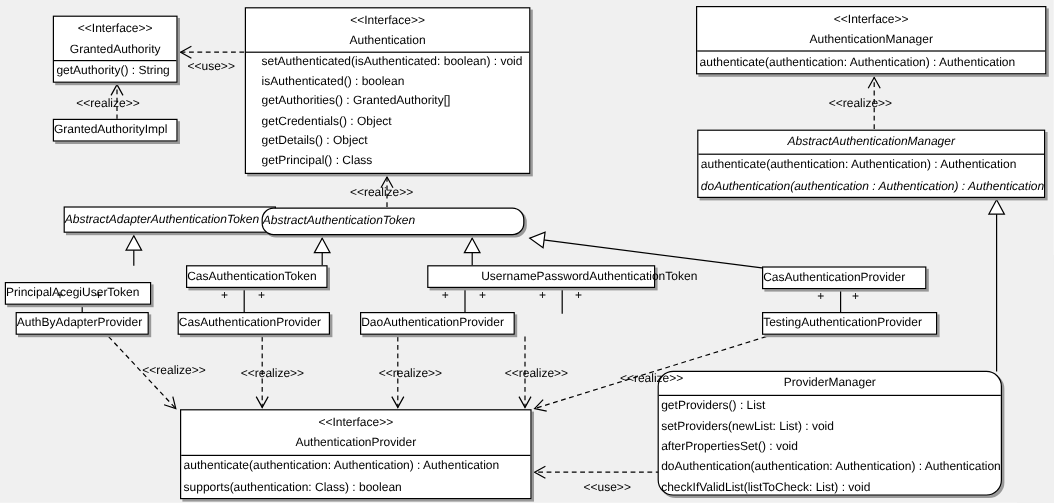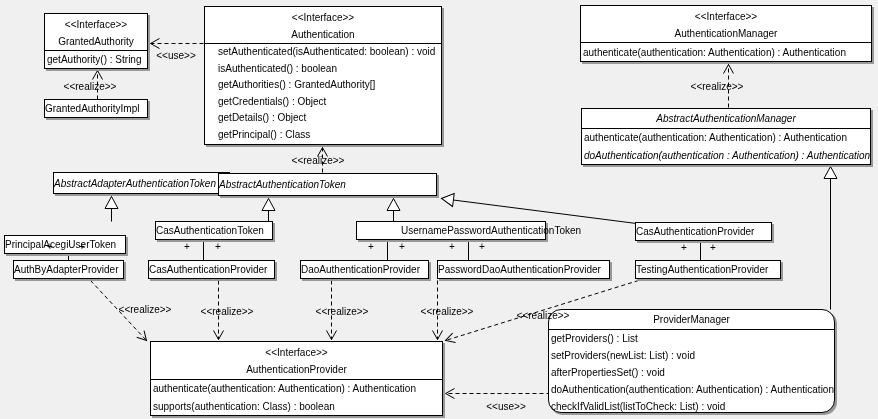--- a/index.html
+++ b/index.html
@@ -126,21 +126,21 @@
     <div class="methods">
       <div class="m">authenticate(authentication: Authentication) : Authentication</div>
       <div class="m it">doAuthentication(authentication : Authentication) : Authentication</div>
     </div>
   </div>
 
   <div class="uml-box single" style="left:17px;top:172px;width:177px;height:22px;margin-left:36px;">
     <div class="cname it">AbstractAdapterAuthenticationToken</div>
   </div>
 
-  <div class="uml-box single" style="left:218px;top:173px;width:219px;height:23px;">
+  <div class="uml-box single" style="left:218px;top:173px;width:219px;height:23px;border-radius:10px;">
     <div class="cname it">AbstractAuthenticationToken</div>
   </div>
 
   <div class="uml-box single" style="left:4px;top:235px;width:122px;height:19px;">
     <div class="cname">PrincipalAcegiUserToken</div>
   </div>
   <div class="uml-box single" style="left:155px;top:221px;width:118px;height:19px;">
     <div class="cname">CasAuthenticationToken</div>
   </div>
   <div class="uml-box single" style="left:356px;top:221px;width:190px;height:19px;padding-left:44px;">
@@ -151,23 +151,20 @@
   </div>
 
   <div class="uml-box single" style="left:13px;top:260px;width:111px;height:19px;">
     <div class="cname">AuthByAdapterProvider</div>
   </div>
   <div class="uml-box single" style="left:148px;top:260px;width:127px;height:19px;">
     <div class="cname">CasAuthenticationProvider</div>
   </div>
   <div class="uml-box single" style="left:300px;top:260px;width:129px;height:19px;">
     <div class="cname">DaoAuthenticationProvider</div>
-  </div>
-  <div class="uml-box single" style="left:437px;top:260px;width:173px;height:19px;">
-    <div class="cname">PasswordDaoAuthenticationProvider</div>
   </div>
   <div class="uml-box single" style="left:635px;top:260px;width:146px;height:19px;">
     <div class="cname">TestingAuthenticationProvider</div>
   </div>
 
   <div class="uml-box rows-18" style="left:150px;top:341px;width:293px;height:75px;">
     <div class="hdr2" style="height:35px;">
       <div class="stereo">&lt;&lt;Interface&gt;&gt;</div>
       <div class="cname">AuthenticationProvider</div>
     </div>

